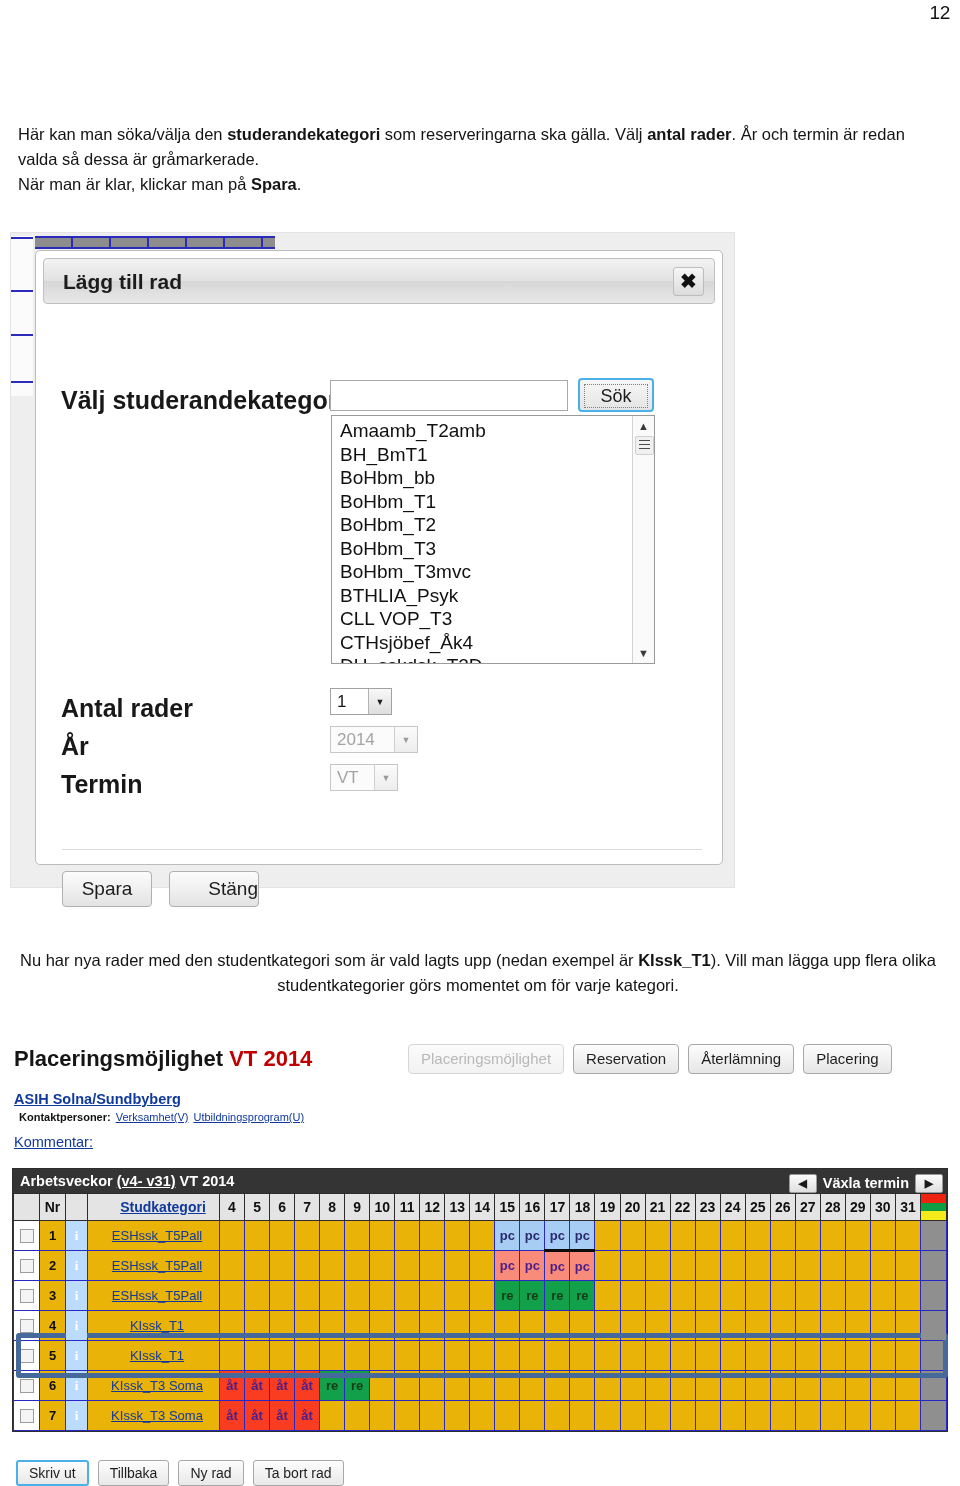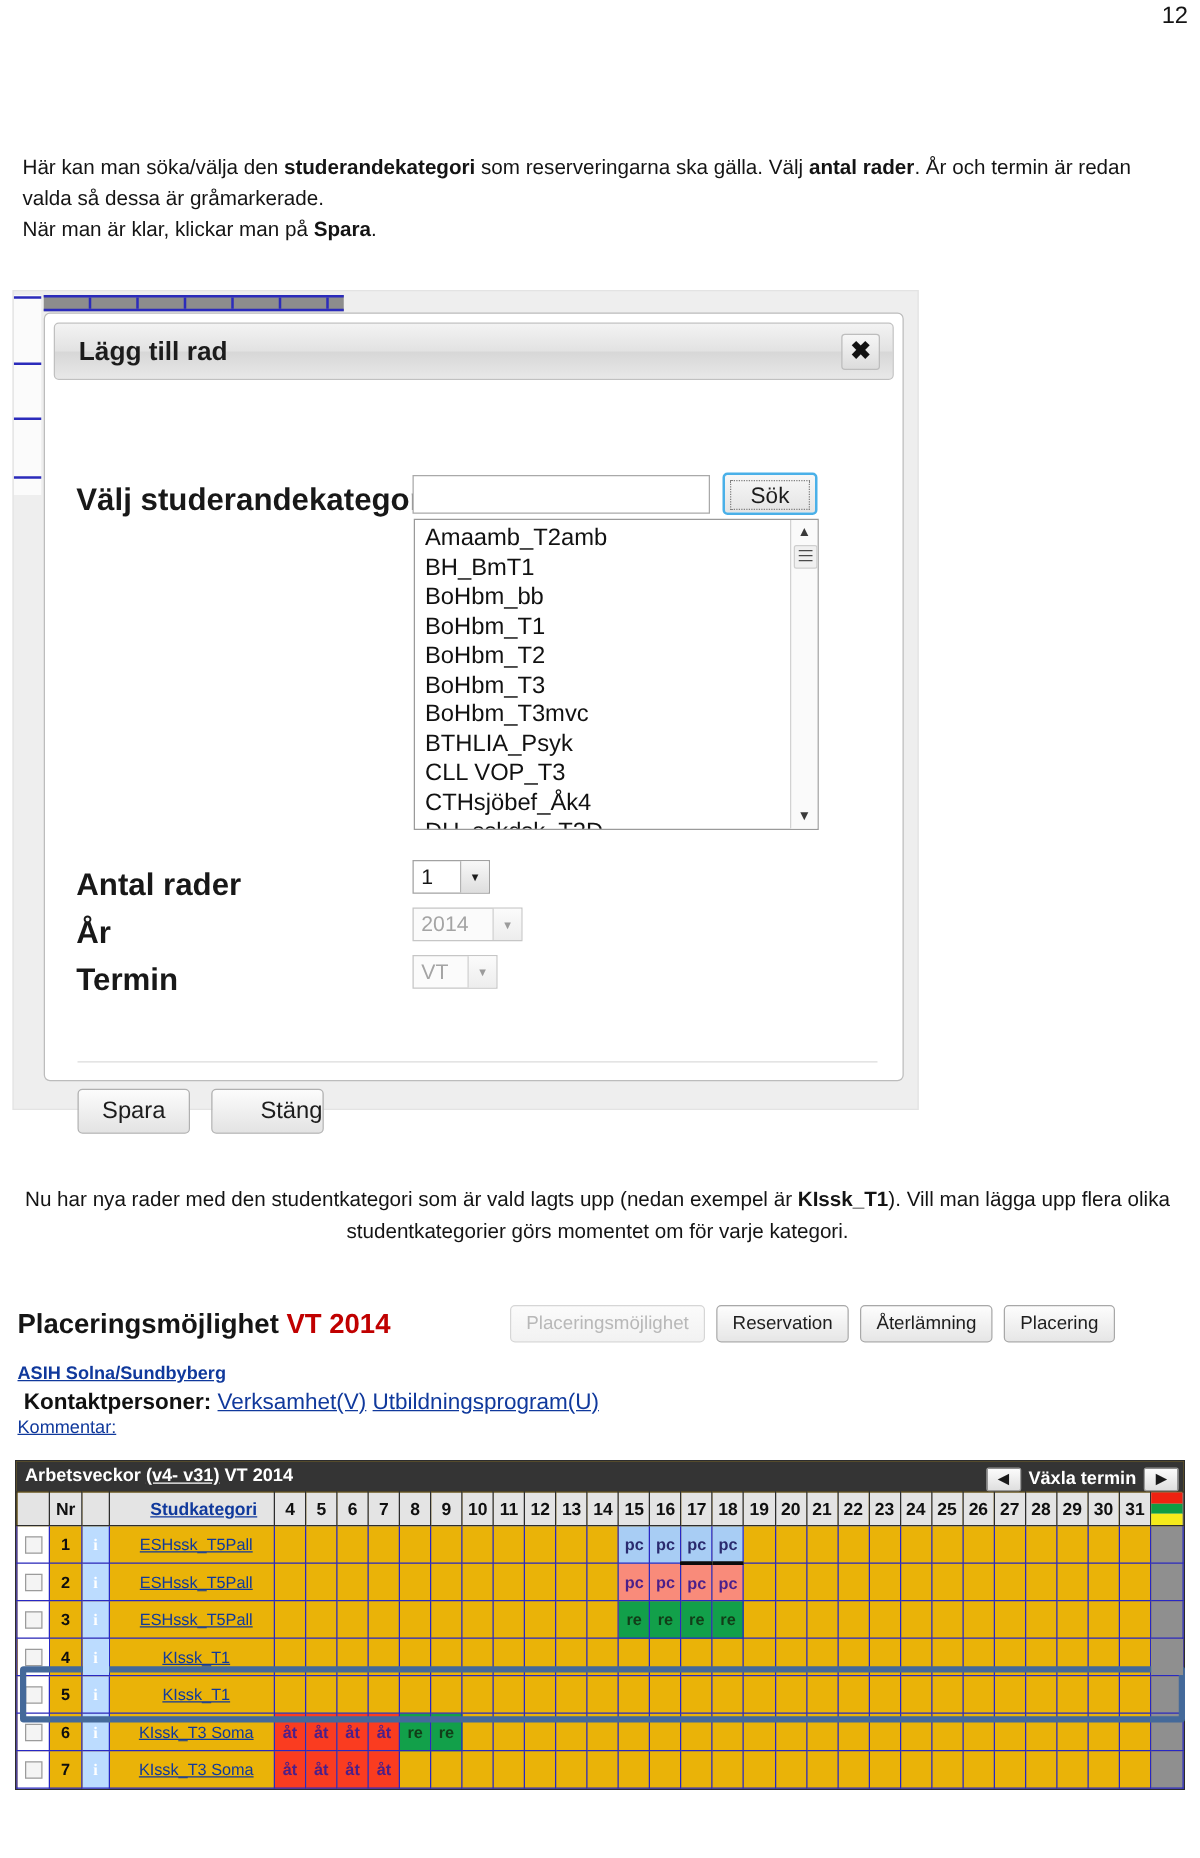--- a/index.html
+++ b/index.html
@@ -362,21 +362,21 @@
     font-size: 14.5px;
     font-weight: 700;
     color: #10399c;
     text-decoration: underline;
     cursor: pointer;
   }
   .contact-row {
     position: absolute;
     left: 19px;
     top: 95px;
-    font-size: 18px;
+    font-size: 11px;
     color: #111;
     white-space: nowrap;
   }
   .contact-row b { font-weight: 700; }
   .contact-row a { color: #10399c; text-decoration: underline; cursor: pointer; margin-left: 5px; }
   .comment-link {
     position: absolute;
     left: 14px;
     top: 118px;
     font-size: 14.5px;
@@ -959,13 +959,19 @@
             <td></td>
             <td></td>
             <td></td>
             <td></td>
             <td class="legend"></td>
           </tr>
         </tbody>
     </table>
   </div>
 
+  <div class="bottom-buttons">
+    <div class="bbtn focused">Skriv ut</div>
+    <div class="bbtn">Tillbaka</div>
+    <div class="bbtn">Ny rad</div>
+    <div class="bbtn">Ta bort rad</div>
+  </div>
 </div>
 
 </body></html>

